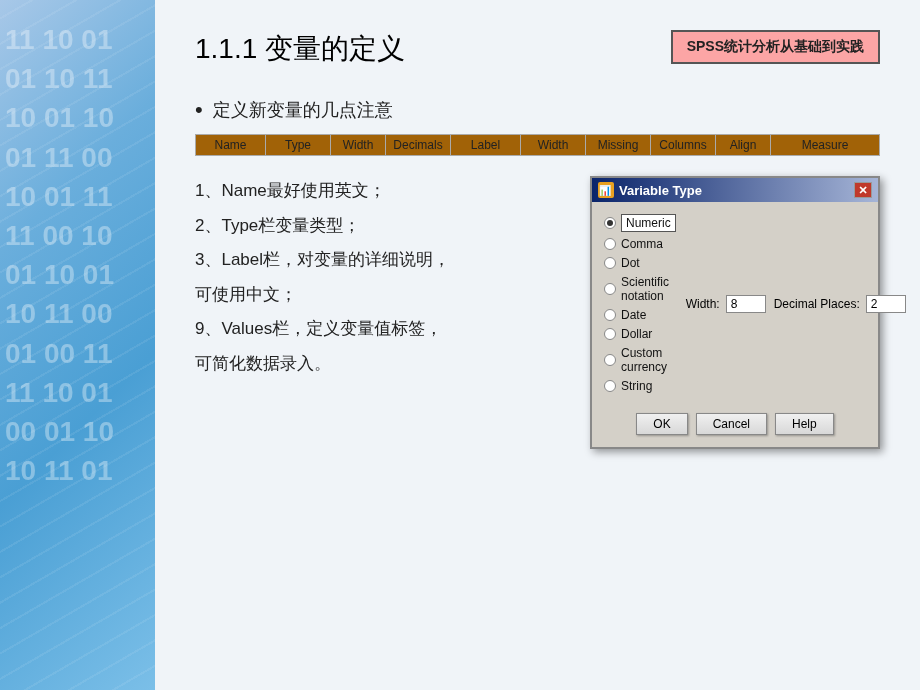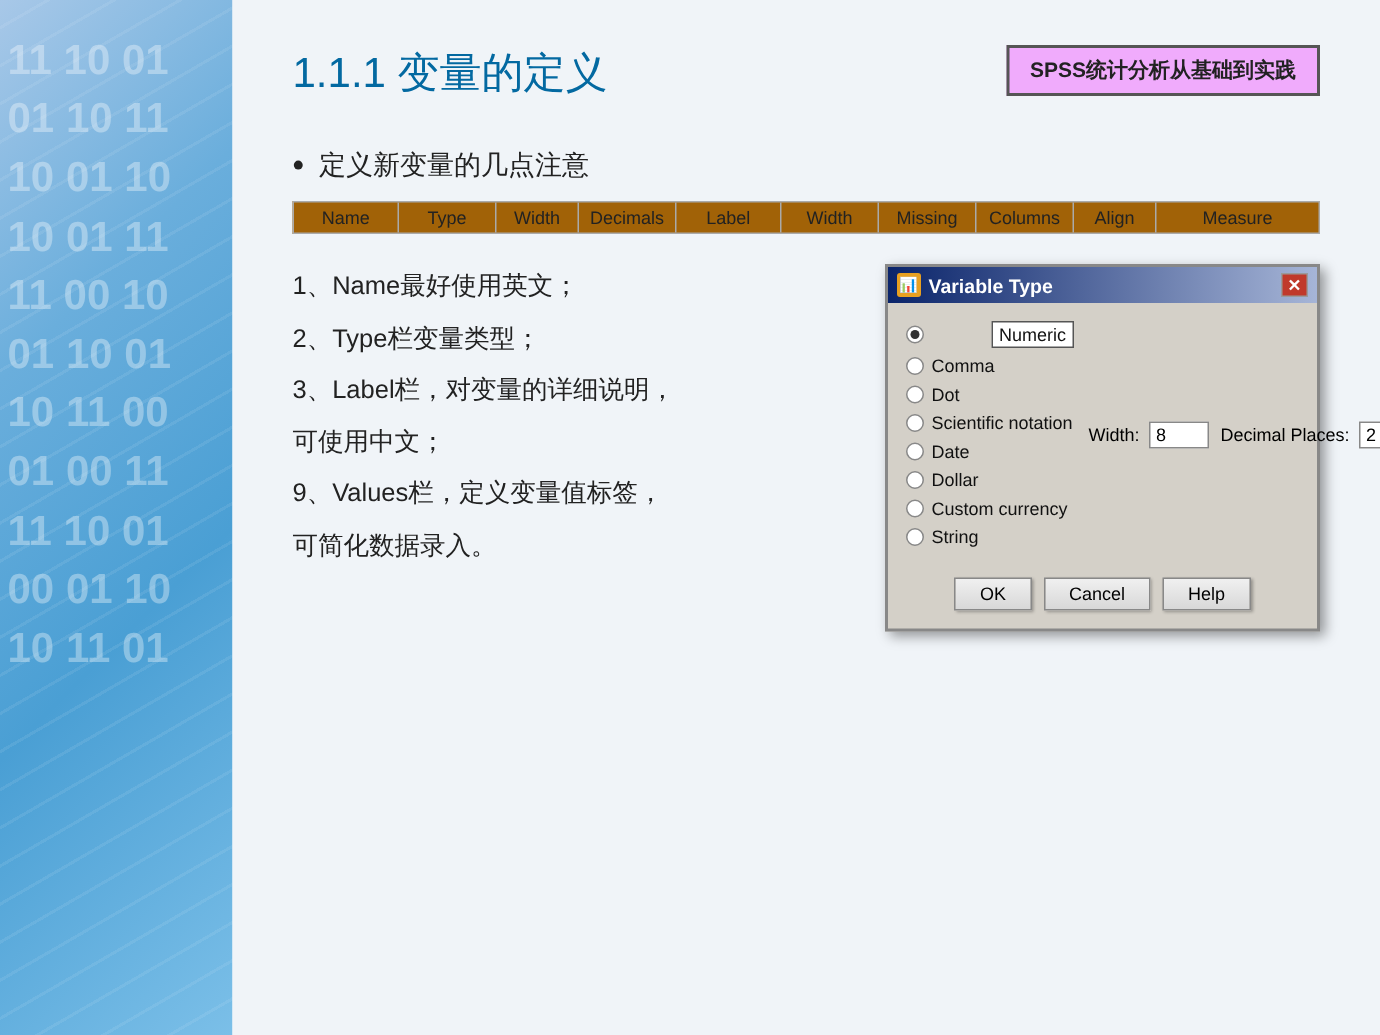--- a/index.html
+++ b/index.html
@@ -65,31 +65,31 @@
     .title-row {
       display: flex;
       align-items: flex-start;
       justify-content: space-between;
       margin-bottom: 30px;
     }
 
     .page-title {
       font-size: 28px;
       font-weight: normal;
-      color: #0369a1;
+      color: #000000;
       font-family: 'Microsoft YaHei', Arial, sans-serif;
     }
 
     .brand-box {
       border: 2px solid #555;
       padding: 6px 14px;
       font-size: 14px;
       font-weight: bold;
       color: #222;
-      background: #f0abfc;
+      background: #fca5a5;
       white-space: nowrap;
     }
 
     
     .bullet-section {
       margin-bottom: 12px;
     }
 
     .bullet-item {
       font-size: 18px;
@@ -242,21 +242,20 @@
       height: 6px;
       border-radius: 50%;
       background: #333;
       display: block;
     }
 
     .radio-label-selected {
       border: 1px solid #555;
       padding: 1px 4px;
       background: #fff;
-      margin-left: 40px;
     }
 
     .dialog-right {
       display: flex;
       flex-direction: row;
       gap: 8px;
       font-size: 12px;
     }
 
     .field-row {
@@ -291,20 +290,21 @@
     }
   </style>
 </head>
 <body>
 
 <div class="bg-left">
   <div class="bg-numbers">
     <div>11 10 01</div>
     <div>01 10 11</div>
     <div>10 01 10</div>
+    <div>01 11 00</div>
     <div>10 01 11</div>
     <div>11 00 10</div>
     <div>01 10 01</div>
     <div>10 11 00</div>
     <div>01 00 11</div>
     <div>11 10 01</div>
     <div>00 01 10</div>
     <div>10 11 01</div>
   </div>
 </div>

